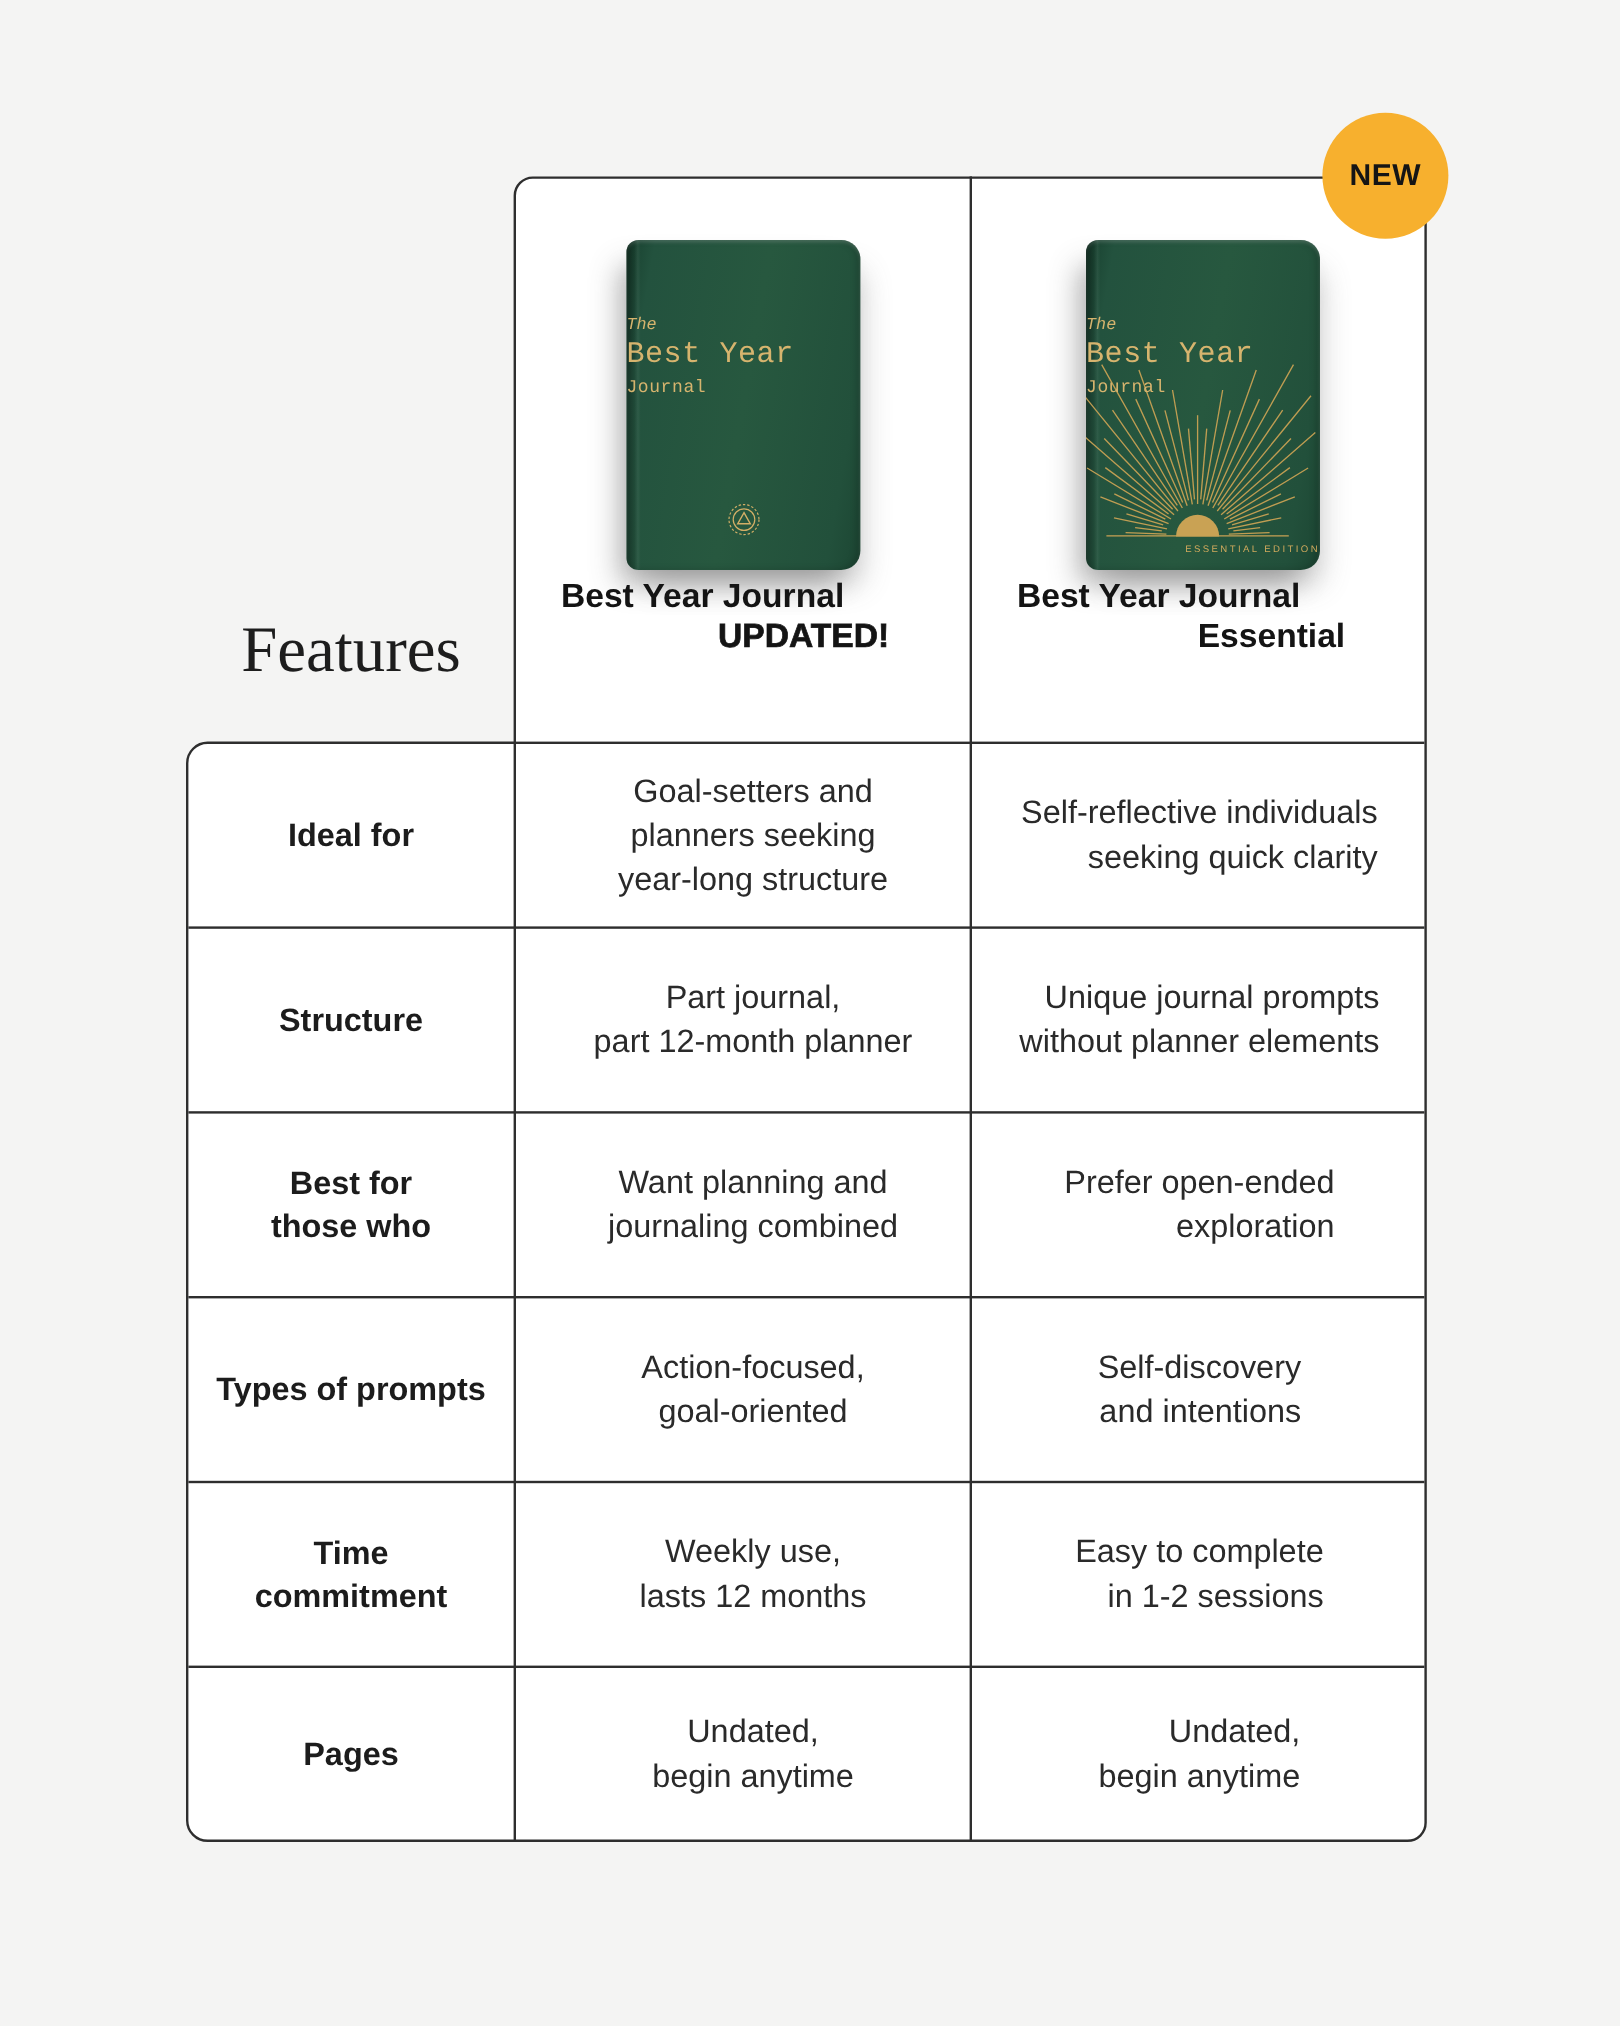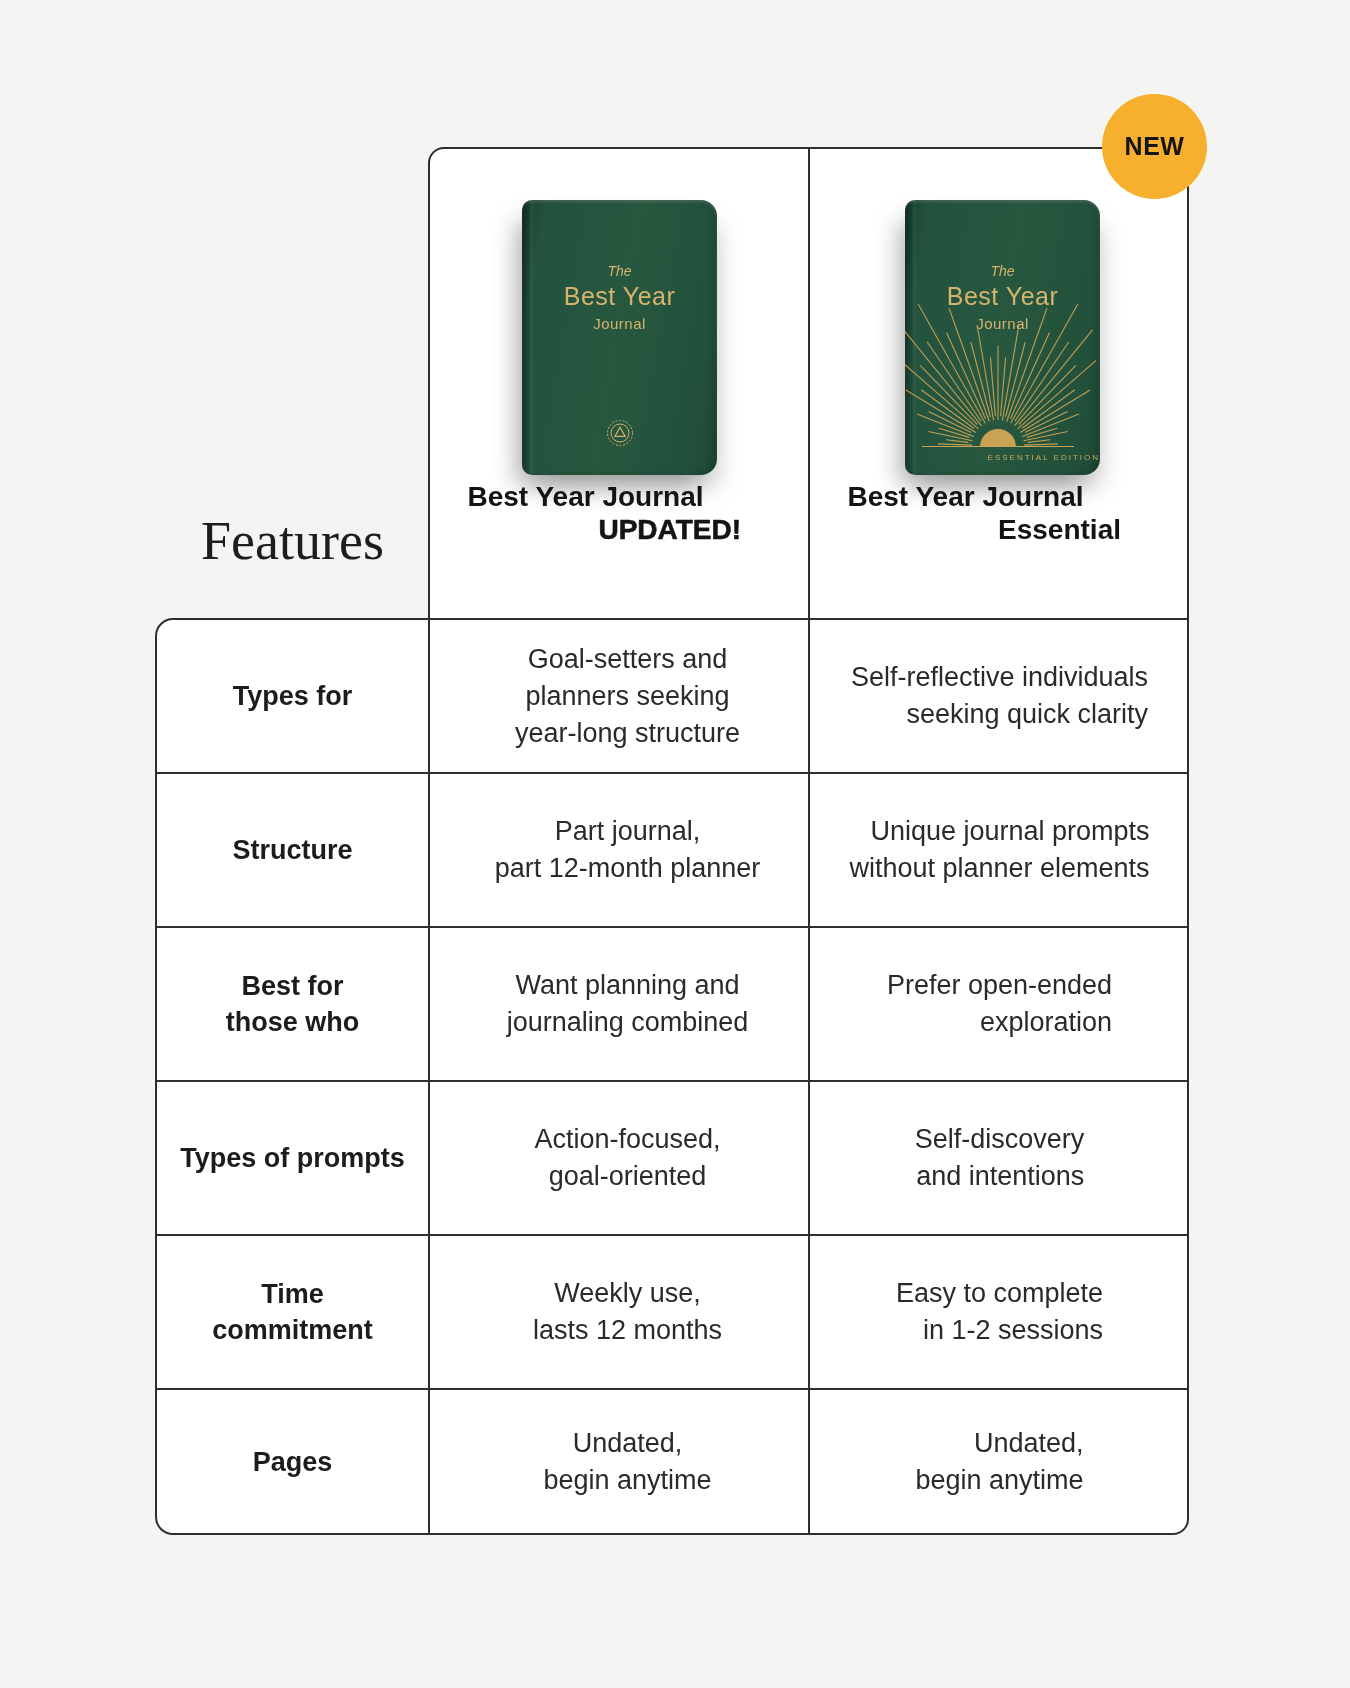--- a/index.html
+++ b/index.html
@@ -49,22 +49,22 @@
   .r4{top:1082px;height:152px;} .r5{top:1236px;height:152px;} .r6{top:1390px;height:143px;}
 
   
   .book{position:absolute;top:200px;width:195px;height:275px;border-radius:10px 16px 16px 10px;overflow:hidden;
         background:linear-gradient(100deg,#173f2e 0%,#23523e 10%,#27583f 50%,#22503b 88%,#1c4633 100%);
         box-shadow:-12px 16px 24px -6px rgba(90,90,90,.45), 8px 18px 26px -8px rgba(90,90,90,.32),
                    inset 0 2px 3px rgba(255,255,255,.16), inset -3px 0 6px rgba(0,0,0,.18);z-index:3;}
   .b1{left:522px;} .b2{left:905px;}
   .spine{position:absolute;left:0;top:0;bottom:0;width:12px;
          background:linear-gradient(90deg,rgba(0,0,0,.38),rgba(0,0,0,.12) 55%,rgba(255,255,255,.05) 80%,rgba(0,0,0,0) 100%);}
-  .cover-text{position:absolute;left:0;right:0;top:64px;text-align:center;color:#d6b46e;
-         font-family:Liberation Sans, sans-serif;z-index:2;}
+  .cover-text{position:absolute;left:0;right:0;top:64px;text-align:left;color:#d6b46e;
+         font-family:Liberation Mono, monospace;z-index:2;}
   .ct-the{font-style:italic;font-size:14px;line-height:1;}
   .ct-main{font-size:25px;letter-spacing:.5px;line-height:1.12;margin-top:4px;}
   .ct-sub{font-size:15px;margin-top:5px;letter-spacing:.5px;}
   .emblem{position:absolute;left:50%;transform:translateX(-50%);top:218px;z-index:2;}
   .sunburst{position:absolute;left:0;top:0;z-index:1;}
   .edition{position:absolute;left:0;right:0;top:253px;text-align:right;font-size:8px;letter-spacing:2px;
          color:#cfa95c;font-weight:400;z-index:2;}
 </style>
 </head>
 <body>
@@ -155,21 +155,21 @@
 
   <div class="col-header ch1">
     <div class="ch-title">Best Year Journal</div>
     <div class="ch-sub heavy">UPDATED!</div>
   </div>
   <div class="col-header ch2">
     <div class="ch-title">Best Year Journal</div>
     <div class="ch-sub">Essential</div>
   </div>
 
-  <div class="cell lab r1">Types for</div>
+  <div class="cell lab r1">Ideal for</div>
   <div class="cell val c1 r1">Goal-setters and
 planners seeking
 year-long structure</div>
   <div class="cell val c2 r1">Self-reflective individuals
 seeking quick clarity</div>
 
   <div class="cell lab r2">Structure</div>
   <div class="cell val c1 r2">Part journal,
 part 12-month planner</div>
   <div class="cell val c2 r2">Unique journal prompts

